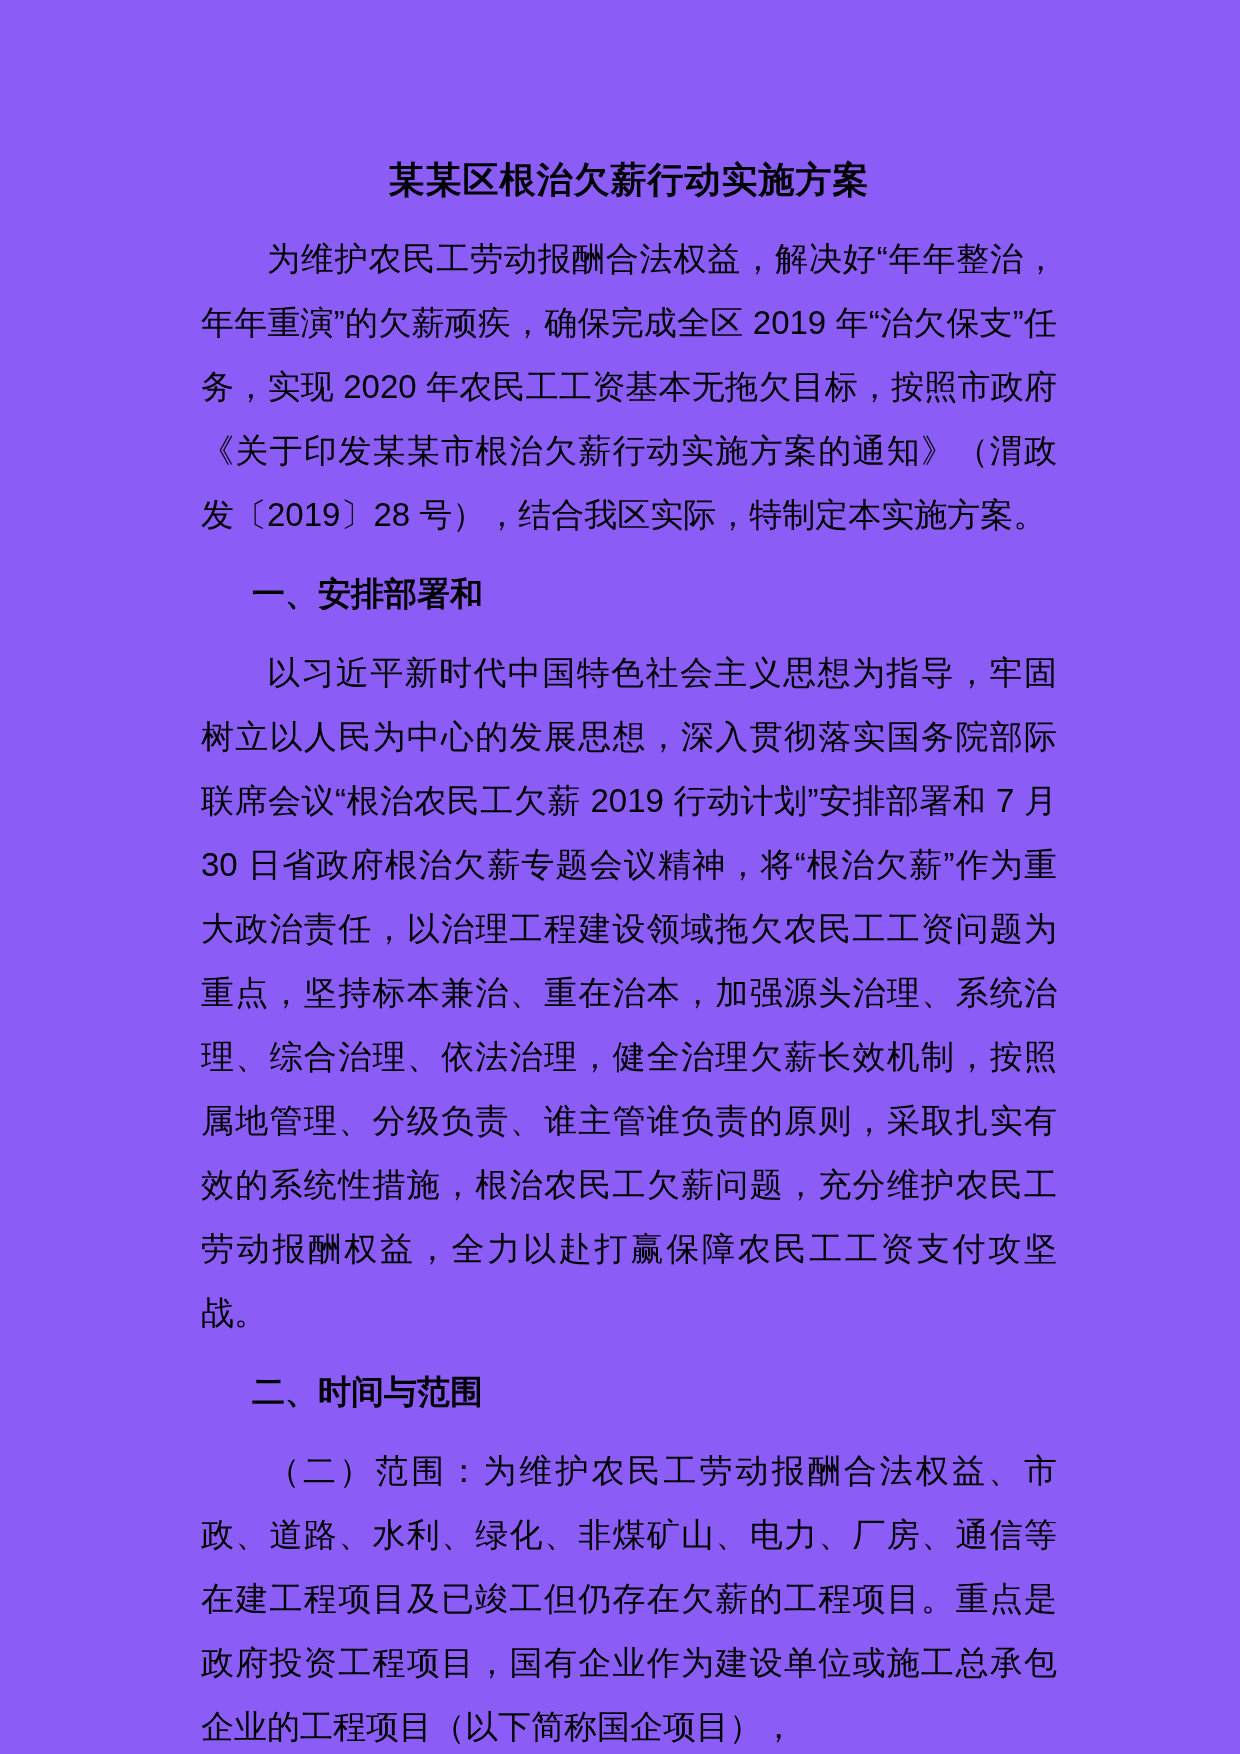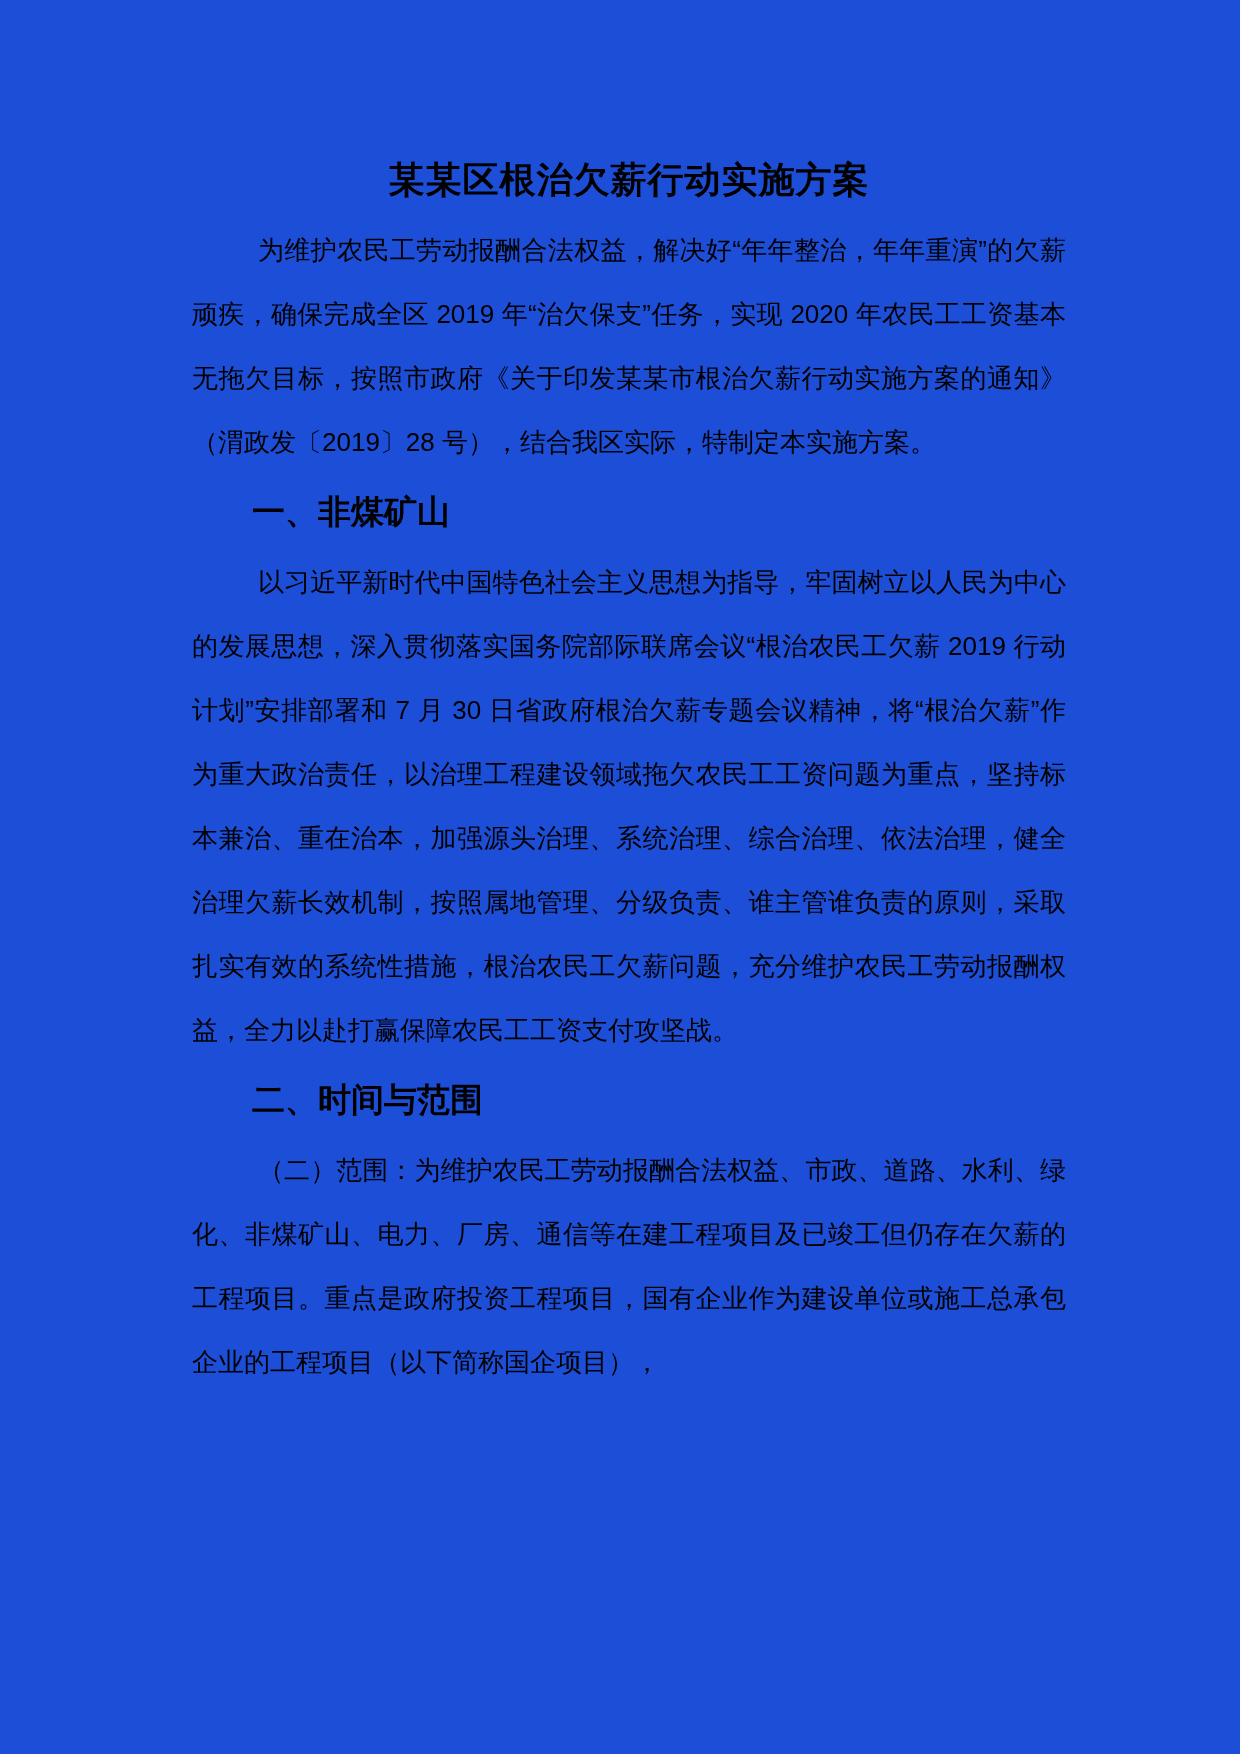--- a/index.html
+++ b/index.html
@@ -6,37 +6,37 @@
     margin: 0;
     padding: 0;
     background: #ffffff;
   }
   .page {
     position: relative;
     width: 1240px;
     height: 1754px;
     margin: 0 auto;
     box-sizing: border-box;
-    background: #1d4ed8;
+    background: #8b5cf6;
     color: #000000;
     padding: 148px 168px 16px 186px;
     font-family: "Liberation Sans", "DejaVu Sans", sans-serif;
     overflow: hidden;
   }
   .doc-title {
     margin: 0;
     font-size: 36px;
     font-weight: 700;
     line-height: 64px;
     text-align: center;
     letter-spacing: 1px;
   }
   .body-para {
-    margin: 6px;
-    font-size: 26px;
+    margin: 15px;
+    font-size: 33px;
     font-weight: 400;
     line-height: 64px;
     text-indent: 66px;
     text-align: justify;
     text-justify: inter-ideograph;
     word-break: break-all;
   }
   .section-heading {
     margin: 0;
     font-size: 33px;
@@ -48,21 +48,21 @@
 </style>
 </head>
 <body>
 
 <div class="page">
 
   <h1 class="doc-title">某某区根治欠薪行动实施方案</h1>
 
   <p class="body-para">为维护农民工劳动报酬合法权益，解决好“年年整治，年年重演”的欠薪顽疾，确保完成全区 2019 年“治欠保支”任务，实现 2020 年农民工工资基本无拖欠目标，按照市政府《关于印发某某市根治欠薪行动实施方案的通知》（渭政发〔2019〕28 号），结合我区实际，特制定本实施方案。</p>
 
-  <h2 class="section-heading">一、非煤矿山</h2>
+  <h2 class="section-heading">一、安排部署和</h2>
 
   <p class="body-para">以习近平新时代中国特色社会主义思想为指导，牢固树立以人民为中心的发展思想，深入贯彻落实国务院部际联席会议“根治农民工欠薪 2019 行动计划”安排部署和 7 月 30 日省政府根治欠薪专题会议精神，将“根治欠薪”作为重大政治责任，以治理工程建设领域拖欠农民工工资问题为重点，坚持标本兼治、重在治本，加强源头治理、系统治理、综合治理、依法治理，健全治理欠薪长效机制，按照属地管理、分级负责、谁主管谁负责的原则，采取扎实有效的系统性措施，根治农民工欠薪问题，充分维护农民工劳动报酬权益，全力以赴打赢保障农民工工资支付攻坚战。</p>
 
   <h2 class="section-heading">二、时间与范围</h2>
 
 
   <p class="body-para">（二）范围：为维护农民工劳动报酬合法权益、市政、道路、水利、绿化、非煤矿山、电力、厂房、通信等在建工程项目及已竣工但仍存在欠薪的工程项目。重点是政府投资工程项目，国有企业作为建设单位或施工总承包企业的工程项目（以下简称国企项目），</p>
 
 </div>
 

